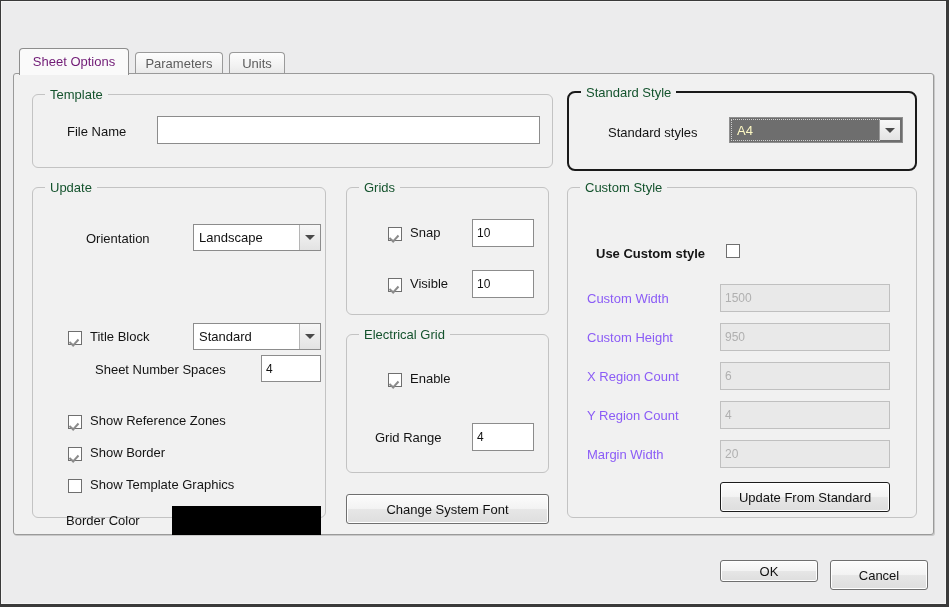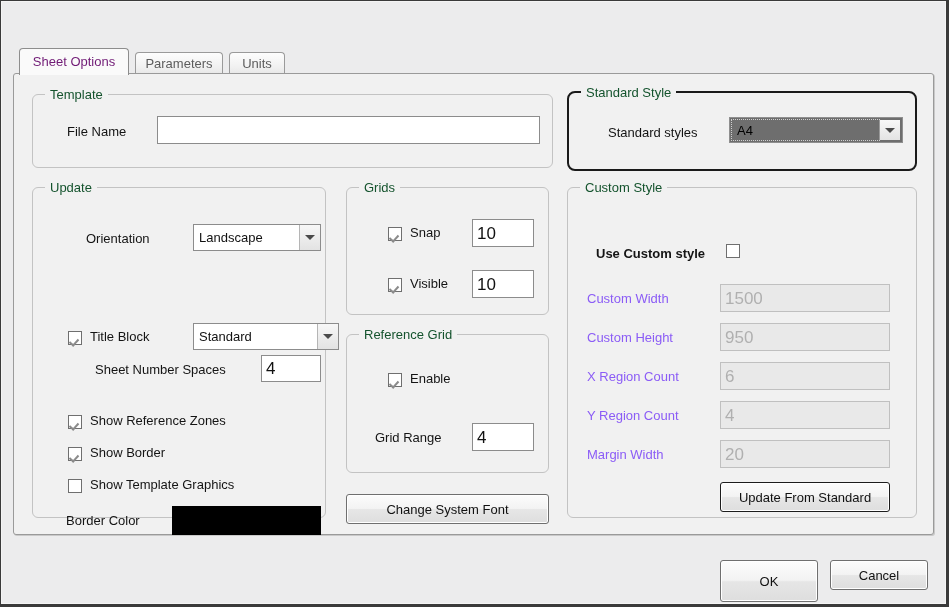--- a/index.html
+++ b/index.html
@@ -164,21 +164,21 @@
   }
   .lbl.bold { font-weight: bold; }
   .lbl.dis { color: #8b5cf6; }
 
   
   .tbox {
     position: absolute;
     box-sizing: border-box;
     background: #ffffff;
     border: 1px solid #8c8c8c;
-    font-size: 17px;
+    font-size: 12px;
     color: #111111;
     padding: 0 4px;
     line-height: 1;
     display: flex;
     align-items: center;
     font-family: "Liberation Sans", sans-serif;
   }
   .tbox.dis {
     background: #e9e9e9;
     border-color: #c0c0c0;
@@ -217,21 +217,21 @@
     border-right: 5px solid transparent;
     border-top: 5px solid #4a4a4a;
   }
   
   .combo.selected {
     background: #6e6e6e;
     border: 1px solid #8f8f8f;
     padding: 2px;
   }
   .combo.selected .cval {
-    color: #000000;
+    color: #fef9c3;
     outline: 1px dotted #cfcfcf;
     align-self: stretch;
     display: flex;
     align-items: center;
     background: #6e6e6e;
   }
   .combo.selected .carrow {
     border-left: 1px solid #9a9a9a;
   }
 
@@ -328,21 +328,21 @@
       <div class="lbl" style="left:53px;top:43px;">Orientation</div>
       <div class="combo" style="left:160px;top:36px;width:128px;height:27px;">
         <div class="cval">Landscape</div>
         <div class="carrow">
             <span class="chev"></span>
           </div>
       </div>
 
       <div class="cb checked" style="left:35px;top:143px;"></div>
       <div class="lbl" style="left:57px;top:141px;">Title Block</div>
-      <div class="combo" style="left:160px;top:135px;width:146px;height:27px;">
+      <div class="combo" style="left:160px;top:135px;width:128px;height:27px;">
         <div class="cval">Standard</div>
         <div class="carrow">
             <span class="chev"></span>
           </div>
       </div>
 
       <div class="lbl" style="left:62px;top:174px;">Sheet Number Spaces</div>
       <div class="tbox" style="left:228px;top:167px;width:60px;height:27px;">4</div>
 
       <div class="cb checked" style="left:35px;top:227px;"></div>
@@ -366,21 +366,21 @@
       <div class="cb checked" style="left:41px;top:39px;"></div>
       <div class="lbl" style="left:63px;top:37px;">Snap</div>
       <div class="tbox" style="left:125px;top:31px;width:62px;height:28px;">10</div>
 
       <div class="cb checked" style="left:41px;top:90px;"></div>
       <div class="lbl" style="left:63px;top:88px;">Visible</div>
       <div class="tbox" style="left:125px;top:82px;width:62px;height:28px;">10</div>
     </div>
 
     <div class="group" style="left:332px;top:260px;width:203px;height:139px;">
-      <div class="group-title">Reference Grid</div>
+      <div class="group-title">Electrical Grid</div>
       <div class="cb checked" style="left:41px;top:38px;"></div>
       <div class="lbl" style="left:63px;top:36px;">Enable</div>
 
       <div class="lbl" style="left:28px;top:95px;">Grid Range</div>
       <div class="tbox" style="left:125px;top:88px;width:62px;height:28px;">4</div>
     </div>
 
     <div class="btn" style="left:332px;top:420px;width:203px;height:30px;">Change System Font</div>
 
     <div class="group" style="left:553px;top:113px;width:350px;height:331px;">
@@ -403,17 +403,17 @@
 
       <div class="lbl dis" style="left:19px;top:259px;">Margin Width</div>
       <div class="tbox dis" style="left:152px;top:252px;width:170px;height:28px;">20</div>
 
       <div class="btn" style="left:152px;top:294px;width:170px;height:30px;border-color:#1d1d1d;">Update From Standard</div>
     </div>
 
   </div>
 
   <div class="footer">
-    <div class="btn" style="left:718px;top:23px;width:98px;height:42px;">OK</div>
+    <div class="btn" style="left:718px;top:23px;width:98px;height:22px;">OK</div>
     <div class="btn" style="left:828px;top:23px;width:98px;height:30px;">Cancel</div>
   </div>
 
 </div>
 
 </body></html>

